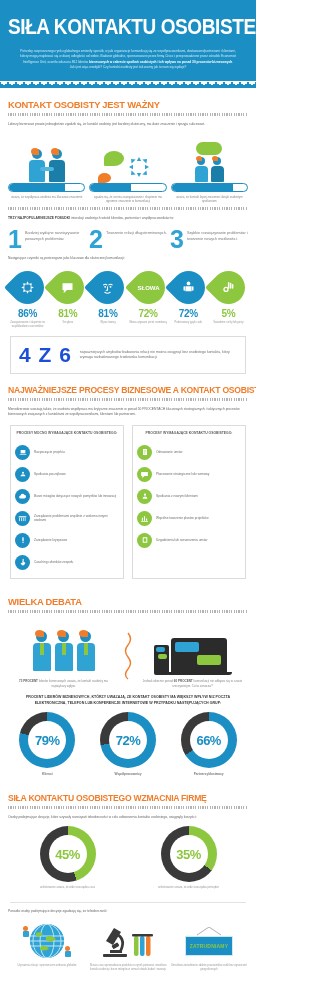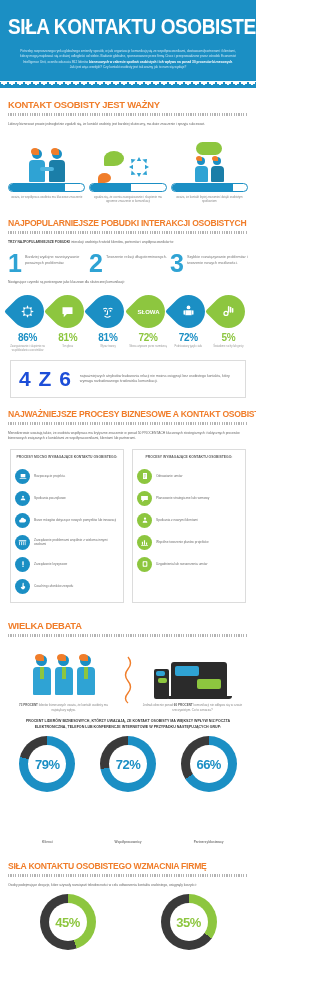--- a/index.html
+++ b/index.html
@@ -200,21 +200,21 @@
   .phone { width: 15px; height: 30px; background: #2b2b2b; border-radius: 2px; padding: 2px; }
   .scr-bub { border-radius: 2px; }
 
   .debate-sub {
     font-size: 3.6px; font-weight: bold; color: #3a3a3a;
     text-align: center; line-height: 5.6px; padding: 5px 10px 6px 10px;
   }
 
   
   .donuts { display: flex; gap: 2px; padding-bottom: 6px; }
-  .donut-col { flex: 1; display: flex; flex-direction: column; align-items: center; gap: 44px; }
+  .donut-col { flex: 1; display: flex; flex-direction: column; align-items: center; }
   .donut { width: 56px; height: 56px; border-radius: 50%; position: relative; }
   .donut-hole {
     position: absolute; inset: 9px; border-radius: 50%; background: #fff;
     display: flex; align-items: center; justify-content: center;
   }
   .donut-val { font-size: 13px; font-weight: bold; letter-spacing: -0.5px; }
   .donut-val.blue { color: #1b8fc4; }
   .donut-val.green { color: #8dc63f; }
   .donut-cap { font-size: 3.2px; font-weight: bold; color: #7a7a7a; padding-top: 4px; text-align: center; }
   .donut-cap.thin { font-weight: normal; font-size: 2.7px; line-height: 3.8px; color: #9a9a9a; padding: 4px 3px 0 3px; }
@@ -331,21 +331,20 @@
           <div class="bar-fill" style="width:82%"></div>
           <span class="bar-val">82%</span>
         </div>
         <div class="cap">uważa, że kontakt lepiej zrozumieć dzięki osobistym spotkaniom</div>
       </div>
 
     </div>
   </div>
 
   <div class="sec">
-    <div class="sec-head sm">NAJPOPULARNIEJSZE POBUDKI INTERAKCJI OSOBISTYCH</div>
     <div class="wavy"></div>
     <div class="intro">
       <b>TRZY NAJPOPULARNIEJSZE POBUDKI</b><span> interakcji osobistych wśród klientów, partnerów i współpracowników to:</span>
     </div>
 
     <div class="ranks">
       <div class="rank">
         <div class="rank-num">1</div>
         <div class="rank-txt">Bardziej wydajne rozwiązywanie poważnych problemów.</div>
       </div>

